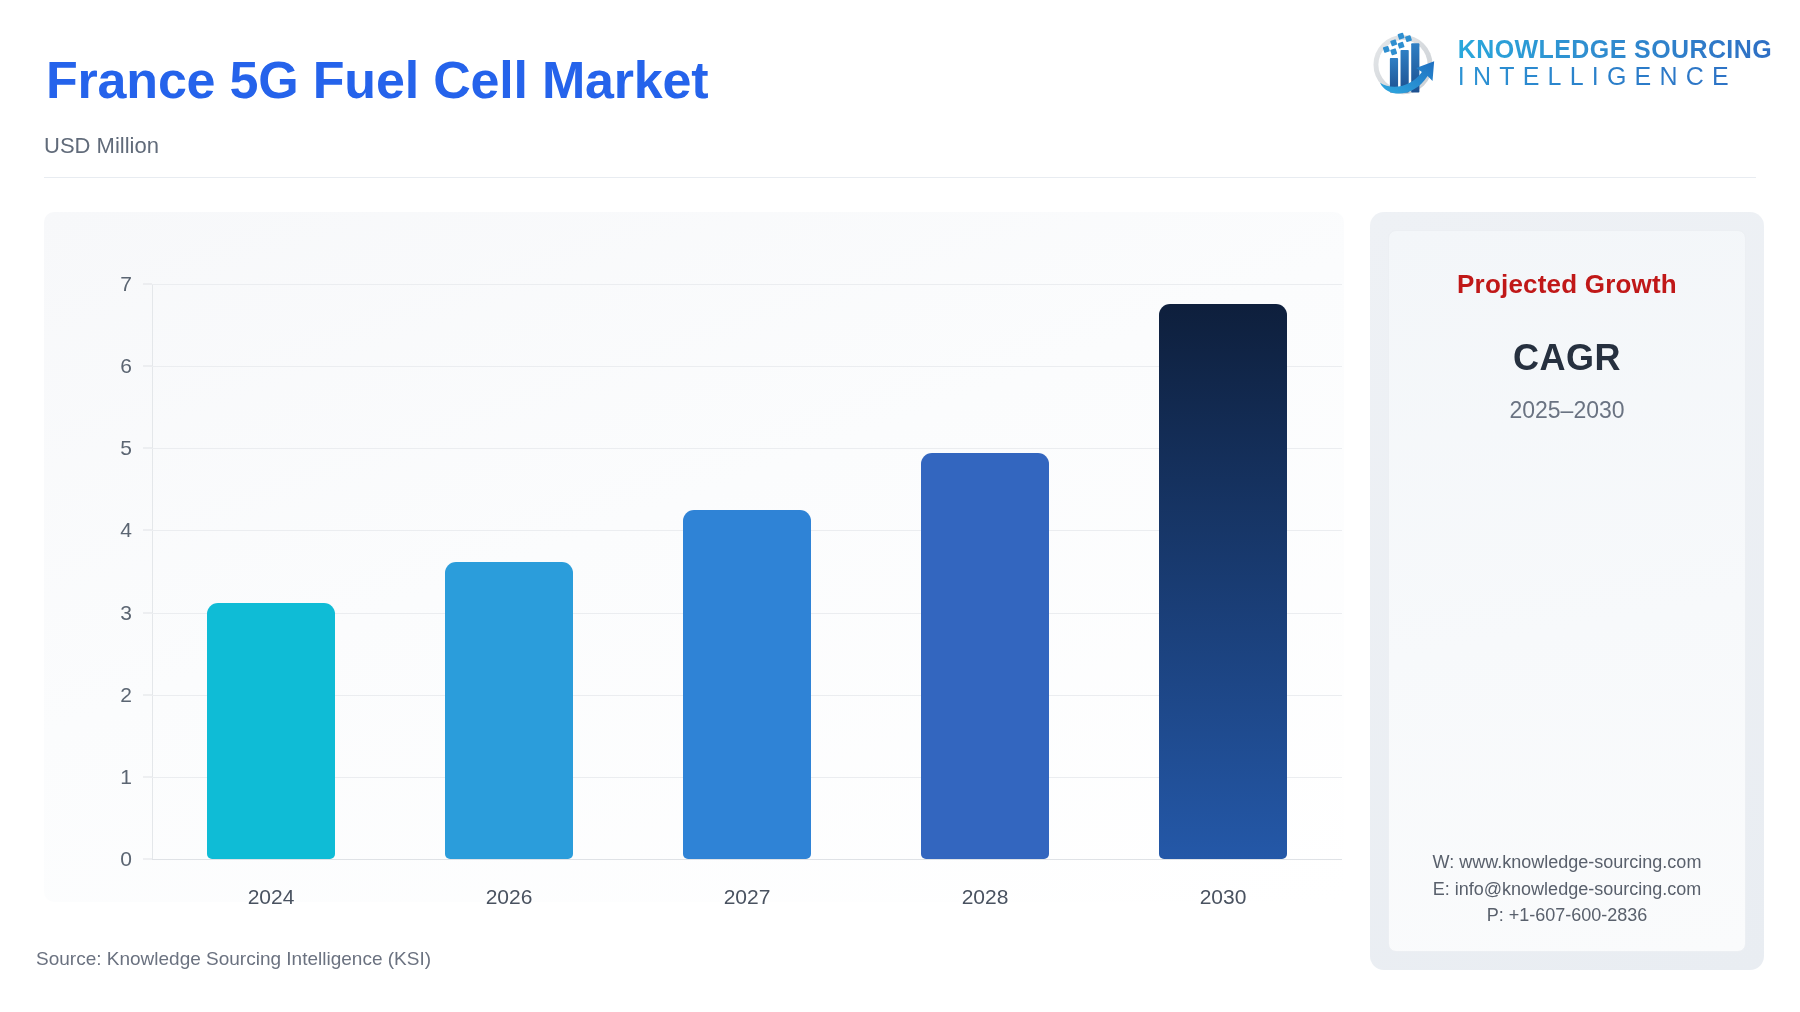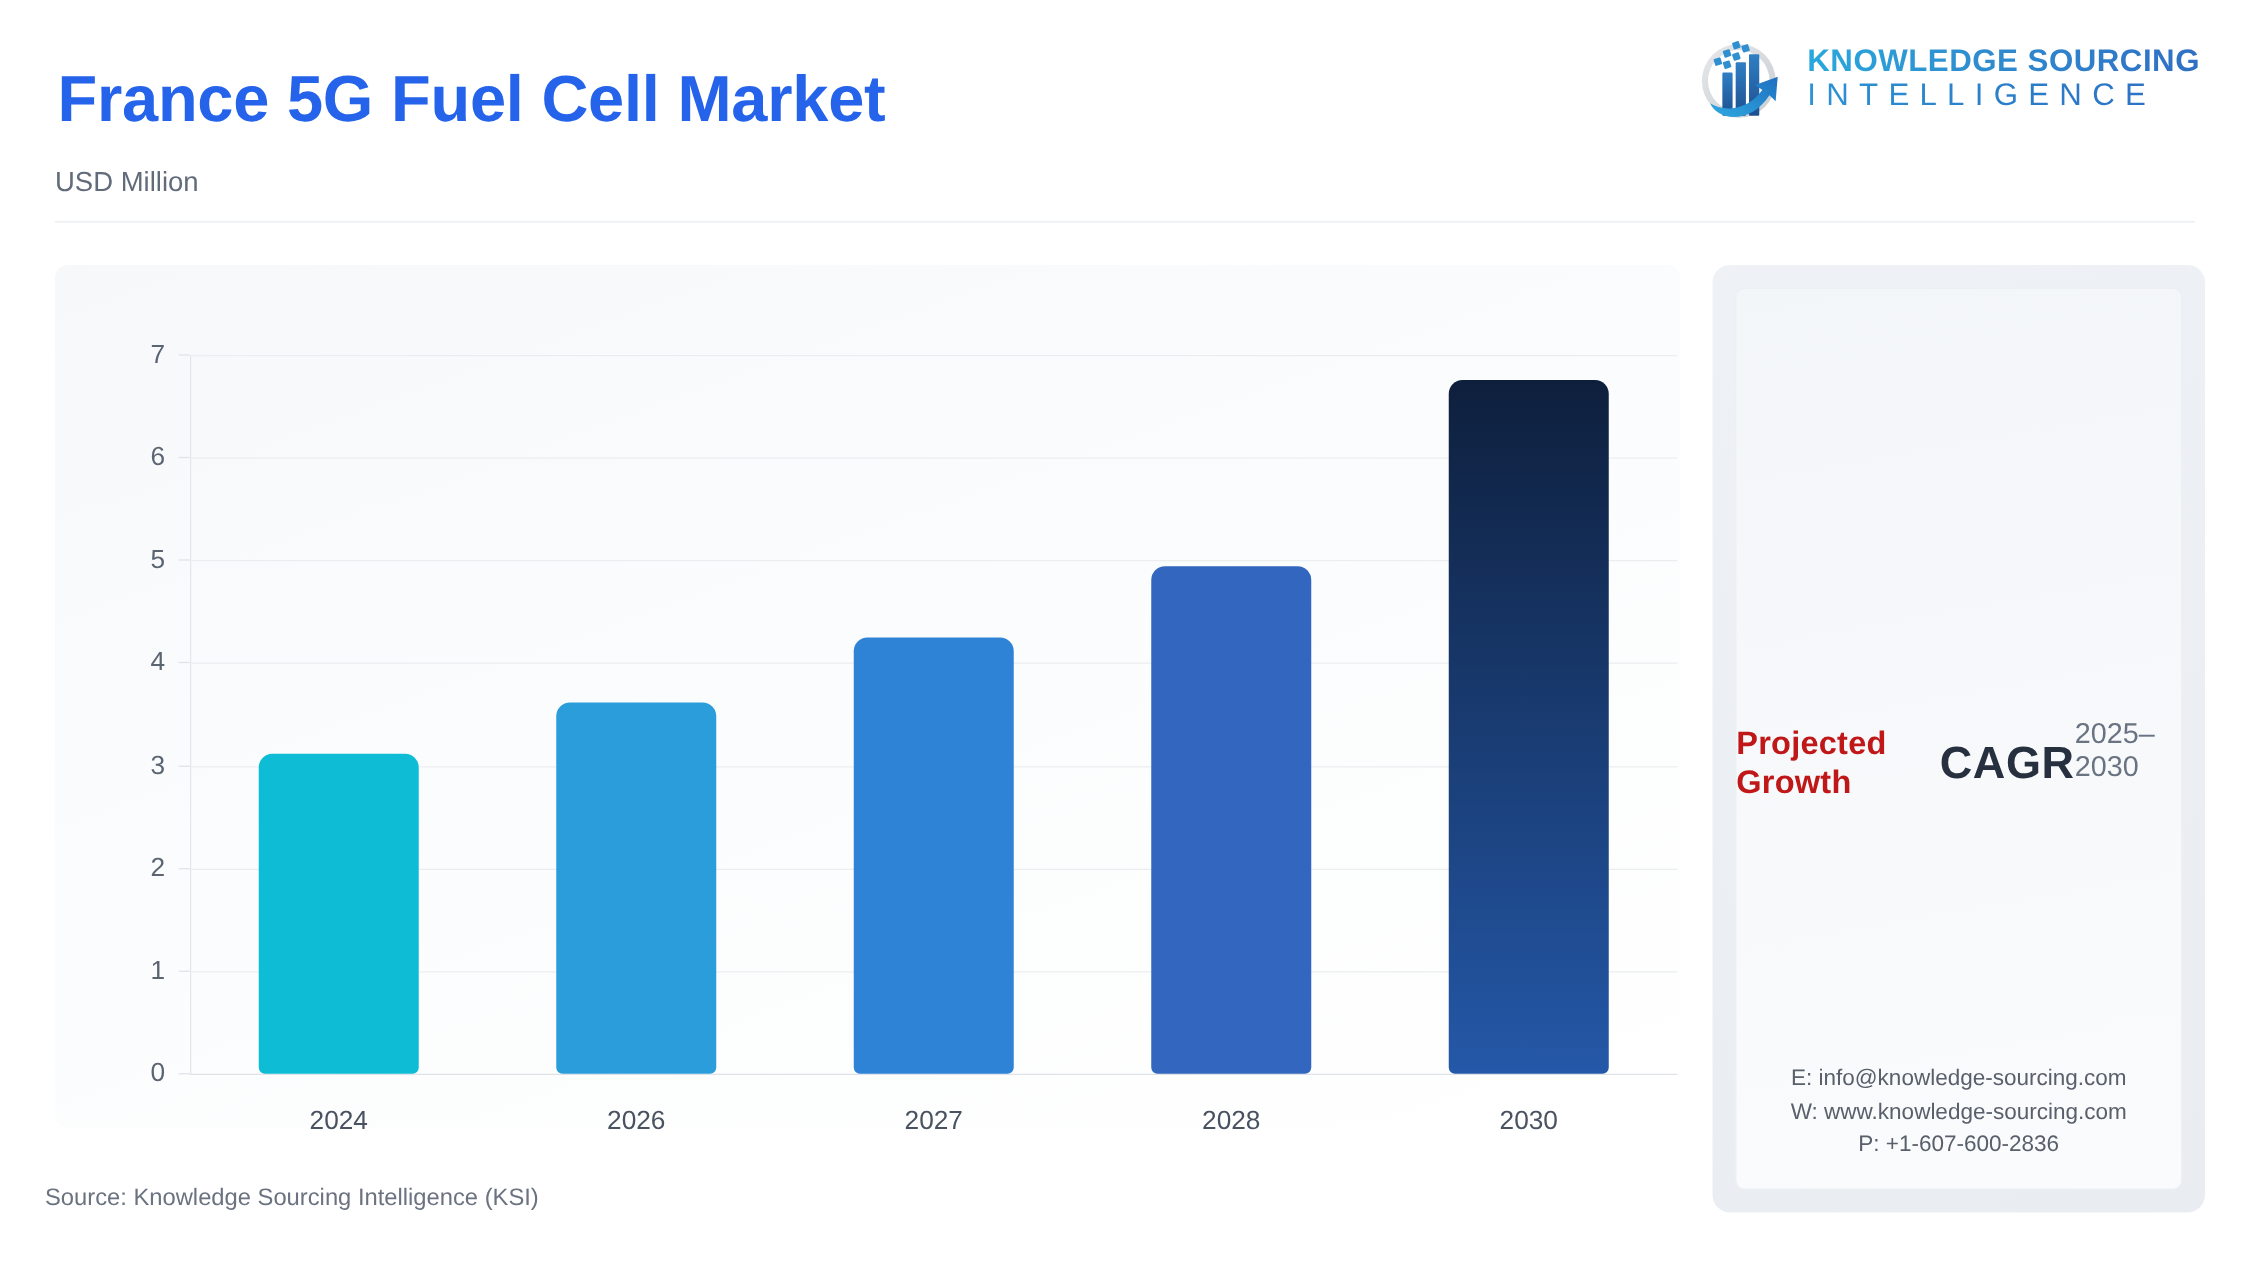--- a/index.html
+++ b/index.html
@@ -40,21 +40,21 @@
   .header-rule {
     position: absolute;
     left: 44px; right: 44px; top: 177px;
     height: 1px;
     background: #e8ecf1;
   }
 
   
   .logo {
     position: absolute;
-    right: 40px; top: 22px;
+    right: 28px; top: 22px;
     display: flex;
     align-items: center;
     gap: 14px;
   }
   .logo-mark { width: 82px; height: 82px; flex: 0 0 82px; }
   .logo-text { display: flex; flex-direction: column; line-height: 1.08; }
   .logo-line1 {
     font-size: 25px; font-weight: bold; letter-spacing: 0.4px;
     background: linear-gradient(90deg, #29a8dc 0%, #2f8fd0 40%, #2f6fc4 100%);
     -webkit-background-clip: text; background-clip: text; color: transparent;
@@ -152,20 +152,21 @@
     border-radius: 14px;
     padding: 18px;
   }
   .side-inner {
     position: relative;
     width: 100%; height: 100%;
     background: linear-gradient(170deg, #f3f6f9 0%, #f7f9fb 55%, #fafbfc 100%);
     border-radius: 8px;
     border: 1px solid #eceff3;
     display: flex;
+    flex-direction: column;
     align-items: center;
   }
   .growth-title {
     margin-top: 38px;
     font-size: 26px;
     font-weight: bold;
     color: #c01818;
     letter-spacing: 0.2px;
   }
   .cagr-value {
@@ -305,20 +306,20 @@
   </div>
 
   <div class="source">Source: Knowledge Sourcing Intelligence (KSI)</div>
 
   <div class="side-outer">
     <div class="side-inner">
       <div class="growth-title">Projected Growth</div>
       <div class="cagr-label">CAGR</div>
       <div class="cagr-range">2025–2030</div>
       <div class="contact">
+        <div>W: www.knowledge-sourcing.com</div>
         <div>E: info@knowledge-sourcing.com</div>
-        <div>W: www.knowledge-sourcing.com</div>
         <div>P: +1-607-600-2836</div>
       </div>
     </div>
   </div>
 
 </div>
 
 </body></html>

